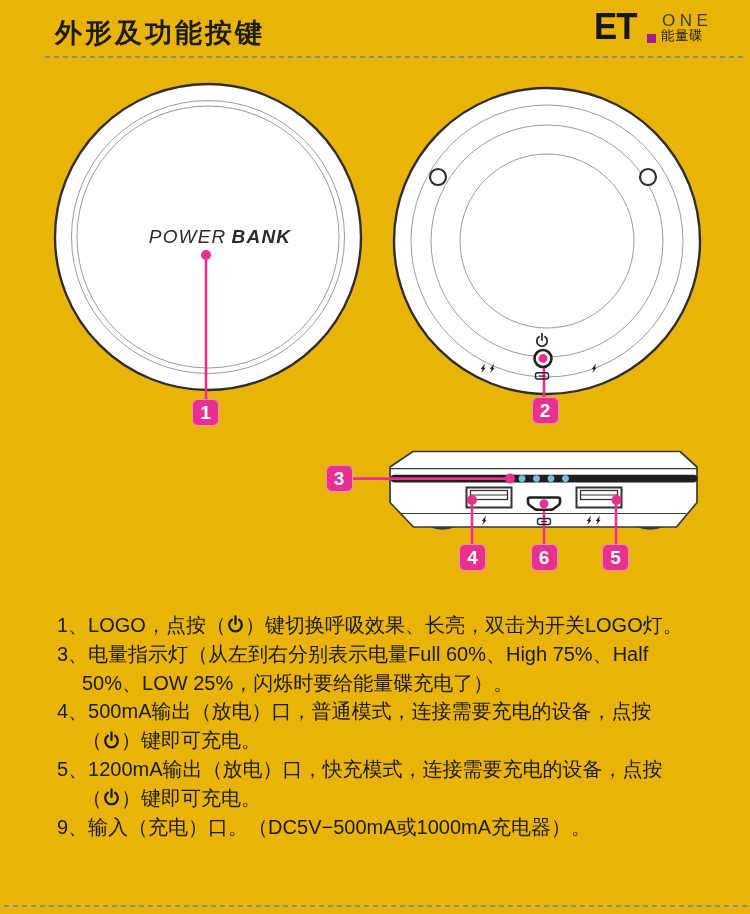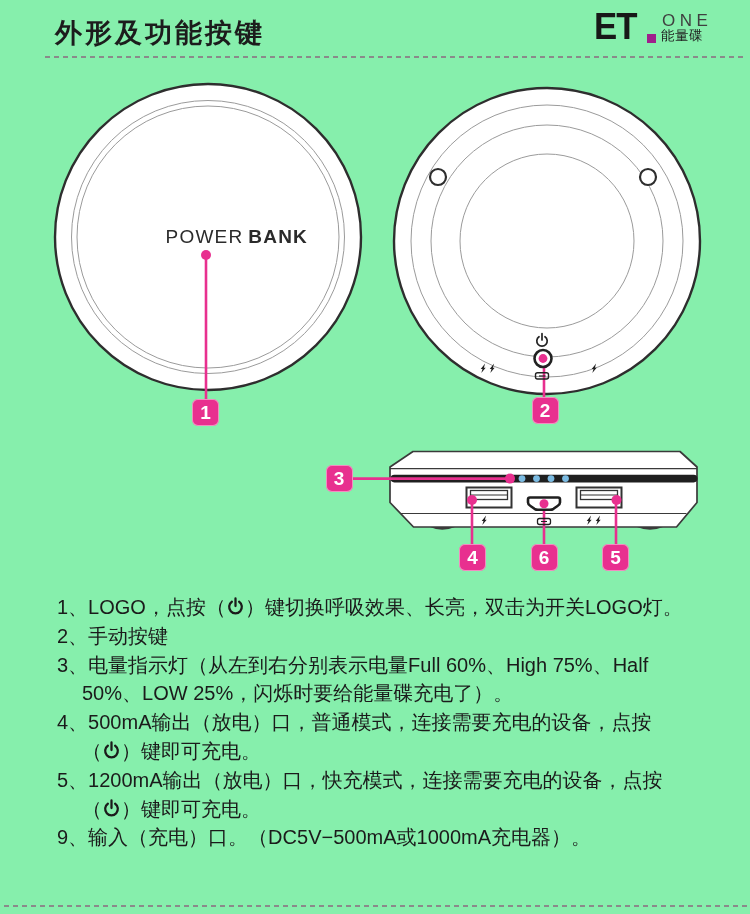--- a/index.html
+++ b/index.html
@@ -1,17 +1,17 @@
 <!DOCTYPE html>
 <html><head>
 <meta charset="utf-8">
 <style>
   html,body{margin:0;padding:0;background:#fff;}
   #page{
-    position:relative;width:750px;height:914px;background:#86efac;
+    position:relative;width:750px;height:914px;background:#eab308;
     font-family:"Liberation Sans","DejaVu Sans",sans-serif;color:#1a1a1a;
     overflow:hidden;
   }
   
   .page-title{
     position:absolute;left:55px;top:15px;font-size:27px;font-weight:800;
     letter-spacing:3px;color:#1c1c1c;white-space:nowrap;
   }
   .divider{
     position:absolute;height:2px;
@@ -30,34 +30,34 @@
     letter-spacing:4.5px;line-height:12px;
   }
   .logo-cn{
     position:absolute;left:67px;top:18px;font-size:13.5px;font-weight:400;color:#1f1f1f;
     letter-spacing:.5px;line-height:15px;
   }
   
   #diagram{position:absolute;left:0;top:0;}
   
   .print-label{
-    position:absolute;left:108px;top:226px;width:200px;text-align:right;
-    font-size:19px;letter-spacing:1.2px;color:#2b2b2b;white-space:nowrap;
+    position:absolute;left:120px;top:226px;width:200px;text-align:center;
+    font-size:19px;letter-spacing:1.2px;color:#2b2b2b;white-space:nowrap;font-style:italic;
   }
   .print-label .bold{font-weight:700;margin-left:5px;}
   
   .badge{
     position:absolute;width:27px;height:27px;background:#e8308f;border-radius:6px;
     color:#fff;font-size:19px;font-weight:800;display:flex;align-items:center;
     justify-content:center;box-shadow:inset 0 0 0 1px rgba(255,255,255,.45);
     line-height:27px;
   }
   
   .instructions{
-    position:absolute;left:57px;top:593px;width:693px;
+    position:absolute;left:57px;top:611px;width:693px;
     font-size:20px;line-height:28.8px;color:#1b1b1b;
   }
   .instr{white-space:pre-wrap;padding-left:25px;text-indent:-25px;}
   .pwr{height:.95em;width:.95em;vertical-align:-.12em;}
 </style>
 </head>
 <body>
 
 <div id="page">
 
@@ -172,21 +172,20 @@
   <div class="badge" style="left:531.5px;top:397px;">2</div>
   <div class="badge" style="left:325.5px;top:465px;">3</div>
   <div class="badge" style="left:459px;top:544px;">4</div>
   <div class="badge" style="left:602px;top:544px;">5</div>
   <div class="badge" style="left:530.5px;top:544px;">6</div>
 
   <div class="instructions">
     <div class="instr pwrify">1、LOGO，点按（<svg class="pwr" viewBox="0 0 20 21">
           <path d="M14.02 5.27 A7 7 0 1 1 5.98 5.27 M10 1.6 V10" fill="none" stroke="currentColor" stroke-width="2.5" stroke-linecap="round"></path>
         </svg>）键切换呼吸效果、长亮，双击为开关LOGO灯。</div>
-    <div class="instr pwrify">2、手动按键</div>
     <div class="instr pwrify">3、电量指示灯（从左到右分别表示电量Full 60%、High 75%、Half
 50%、LOW 25%，闪烁时要给能量碟充电了）。</div>
     <div class="instr pwrify">4、500mA输出（放电）口，普通模式，连接需要充电的设备，点按
 （<svg class="pwr" viewBox="0 0 20 21">
           <path d="M14.02 5.27 A7 7 0 1 1 5.98 5.27 M10 1.6 V10" fill="none" stroke="currentColor" stroke-width="2.5" stroke-linecap="round"></path>
         </svg>）键即可充电。</div>
     <div class="instr pwrify">5、1200mA输出（放电）口，快充模式，连接需要充电的设备，点按
 （<svg class="pwr" viewBox="0 0 20 21">
           <path d="M14.02 5.27 A7 7 0 1 1 5.98 5.27 M10 1.6 V10" fill="none" stroke="currentColor" stroke-width="2.5" stroke-linecap="round"></path>
         </svg>）键即可充电。</div>

